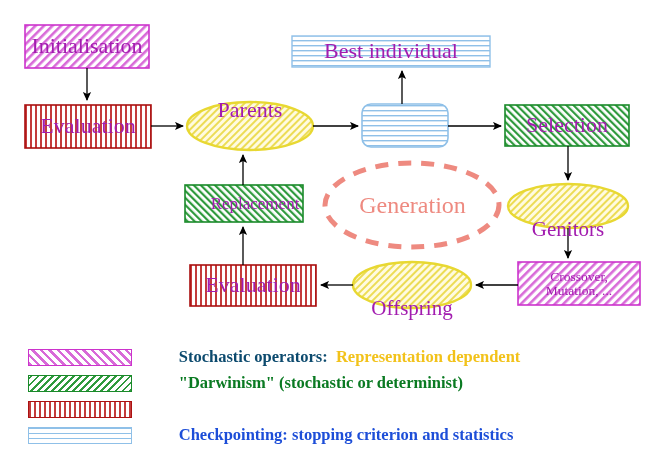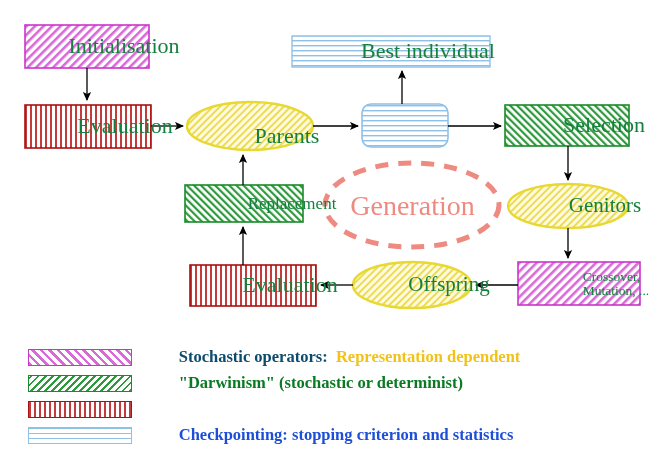--- a/index.html
+++ b/index.html
@@ -20,38 +20,38 @@
     left: 0;
     top: 0;
     width: 662px;
     height: 471px;
   }
   .node-label {
     position: absolute;
     display: flex;
     align-items: center;
     justify-content: center;
-    color: #15803d;
+    text-align: center;
+    color: #a21caf;
     line-height: 1.02;
     pointer-events: none;
     white-space: pre-line;
-    padding-left: 37px;
   }
   .lbl-22 { font-size: 22px; }
-  .lbl-21 { font-size: 21px; }
+  .lbl-21 { font-size: 21px; margin-top: 24px; }
   .lbl-17 { font-size: 17px; }
   .lbl-13 { font-size: 13.5px; border-radius: 18px; }
 
   .gen-label {
     position: absolute;
     display: flex;
     align-items: center;
     justify-content: center;
     color: #ee8a80;
-    font-size: 28px;
+    font-size: 24px;
     pointer-events: none;
   }
 
   .legend-row {
     position: absolute;
     left: 0;
     width: 662px;
     height: 26px;
     display: flex;
     align-items: center;
@@ -139,21 +139,21 @@
       <line x1="353" y1="285" x2="321" y2="285" marker-end="url(#arrowhead)"></line>
       <line x1="243" y1="265" x2="243" y2="227" marker-end="url(#arrowhead)"></line>
       <line x1="243" y1="185" x2="243" y2="155" marker-end="url(#arrowhead)"></line>
     </g>
   </svg>
 
   <div class="node-label lbl-22" style="left:25px; top:25px; width:124px; height:43px;">Initialisation</div>
 
   <div class="node-label lbl-22" style="left:25px; top:105px; width:126px; height:43px;">Evaluation</div>
 
-  <div class="node-label lbl-22" style="left:187px; top:112px; width:126px; height:48px;">Parents</div>
+  <div class="node-label lbl-22" style="left:187px; top:86px; width:126px; height:48px;">Parents</div>
 
 
   <div class="node-label lbl-22" style="left:505px; top:105px; width:124px; height:41px;">Selection</div>
 
   <div class="node-label lbl-22" style="left:292px; top:36px; width:198px; height:31px;">Best individual</div>
 
   <div class="node-label lbl-21" style="left:508px; top:184px; width:120px; height:44px;">Genitors</div>
 
   <div class="node-label lbl-13" style="left:518px; top:262px; width:122px; height:43px;">Crossover,
 Mutation, ...</div>

